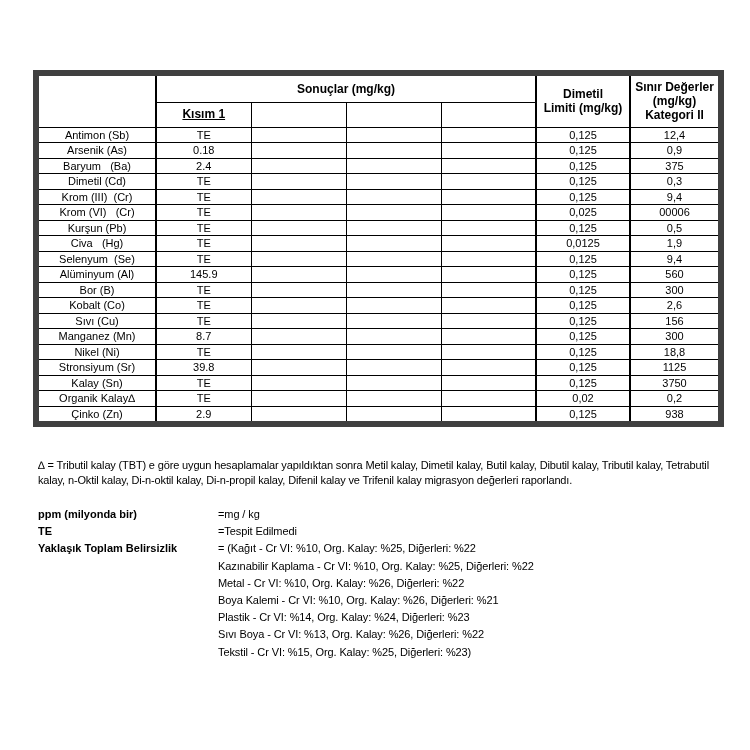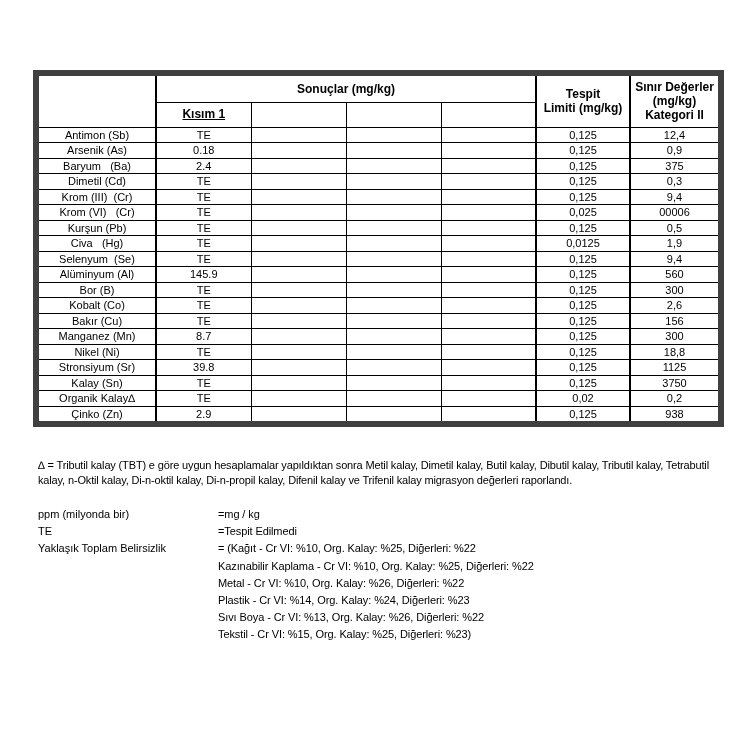--- a/index.html
+++ b/index.html
@@ -59,41 +59,41 @@
   }
 
   
   #definitions {
     position: absolute;
     left: 38px; top: 506px;
     width: 690px;
     font-size: 11px;
   }
   .def-row { display: flex; height: 17.2px; line-height: 17.2px; }
-  .def-term { width: 180px; flex: 0 0 180px; white-space: pre; }
+  .def-term { width: 180px; flex: 0 0 180px; white-space: pre; font-weight: bold; }
   .def-value { flex: 1; white-space: pre; letter-spacing: -0.1px; }
 </style>
 </head>
 <body>
 
 <table id="results-table">
   <colgroup>
     <col style="width:120px">
     <col style="width:95px">
     <col style="width:95px">
     <col style="width:95px">
     <col style="width:95px">
     <col style="width:94px">
     <col style="width:91px">
   </colgroup>
   <thead>
     <tr>
       <th rowspan="2" class="rs2"></th>
       <th colspan="4" class="sonuclar bL2">Sonuçlar (mg/kg)</th>
-      <th rowspan="2" class="rs2 bL2">Tespit
+      <th rowspan="2" class="rs2 bL2">Dimetil
 Limiti (mg/kg)</th>
       <th rowspan="2" class="rs2 bL2">Sınır Değerler
 (mg/kg)
 Kategori II</th>
     </tr>
     <tr class="hdr2">
       <th class="kisim bL2"><span class="u">Kısım 1</span></th>
       <th></th>
       <th></th>
       <th></th>
@@ -202,21 +202,21 @@
       <tr>
         <td>Kobalt (Co)</td>
         <td class="bL2">TE</td>
         <td></td>
         <td></td>
         <td></td>
         <td class="bL2">0,125</td>
         <td class="bL2">2,6</td>
       </tr>
       <tr>
-        <td>Bakır (Cu)</td>
+        <td>Sıvı (Cu)</td>
         <td class="bL2">TE</td>
         <td></td>
         <td></td>
         <td></td>
         <td class="bL2">0,125</td>
         <td class="bL2">156</td>
       </tr>
       <tr>
         <td>Manganez (Mn)</td>
         <td class="bL2">8.7</td>
@@ -292,20 +292,24 @@
     <div class="def-row">
       <div class="def-term"></div>
       <div class="def-value">Kazınabilir Kaplama - Cr VI: %10, Org. Kalay: %25, Diğerleri: %22</div>
     </div>
     <div class="def-row">
       <div class="def-term"></div>
       <div class="def-value">Metal - Cr VI: %10, Org. Kalay: %26, Diğerleri: %22</div>
     </div>
     <div class="def-row">
       <div class="def-term"></div>
+      <div class="def-value">Boya Kalemi - Cr VI: %10, Org. Kalay: %26, Diğerleri: %21</div>
+    </div>
+    <div class="def-row">
+      <div class="def-term"></div>
       <div class="def-value">Plastik - Cr VI: %14, Org. Kalay: %24, Diğerleri: %23</div>
     </div>
     <div class="def-row">
       <div class="def-term"></div>
       <div class="def-value">Sıvı Boya - Cr VI: %13, Org. Kalay: %26, Diğerleri: %22</div>
     </div>
     <div class="def-row">
       <div class="def-term"></div>
       <div class="def-value">Tekstil - Cr VI: %15, Org. Kalay: %25, Diğerleri: %23)</div>
     </div>

